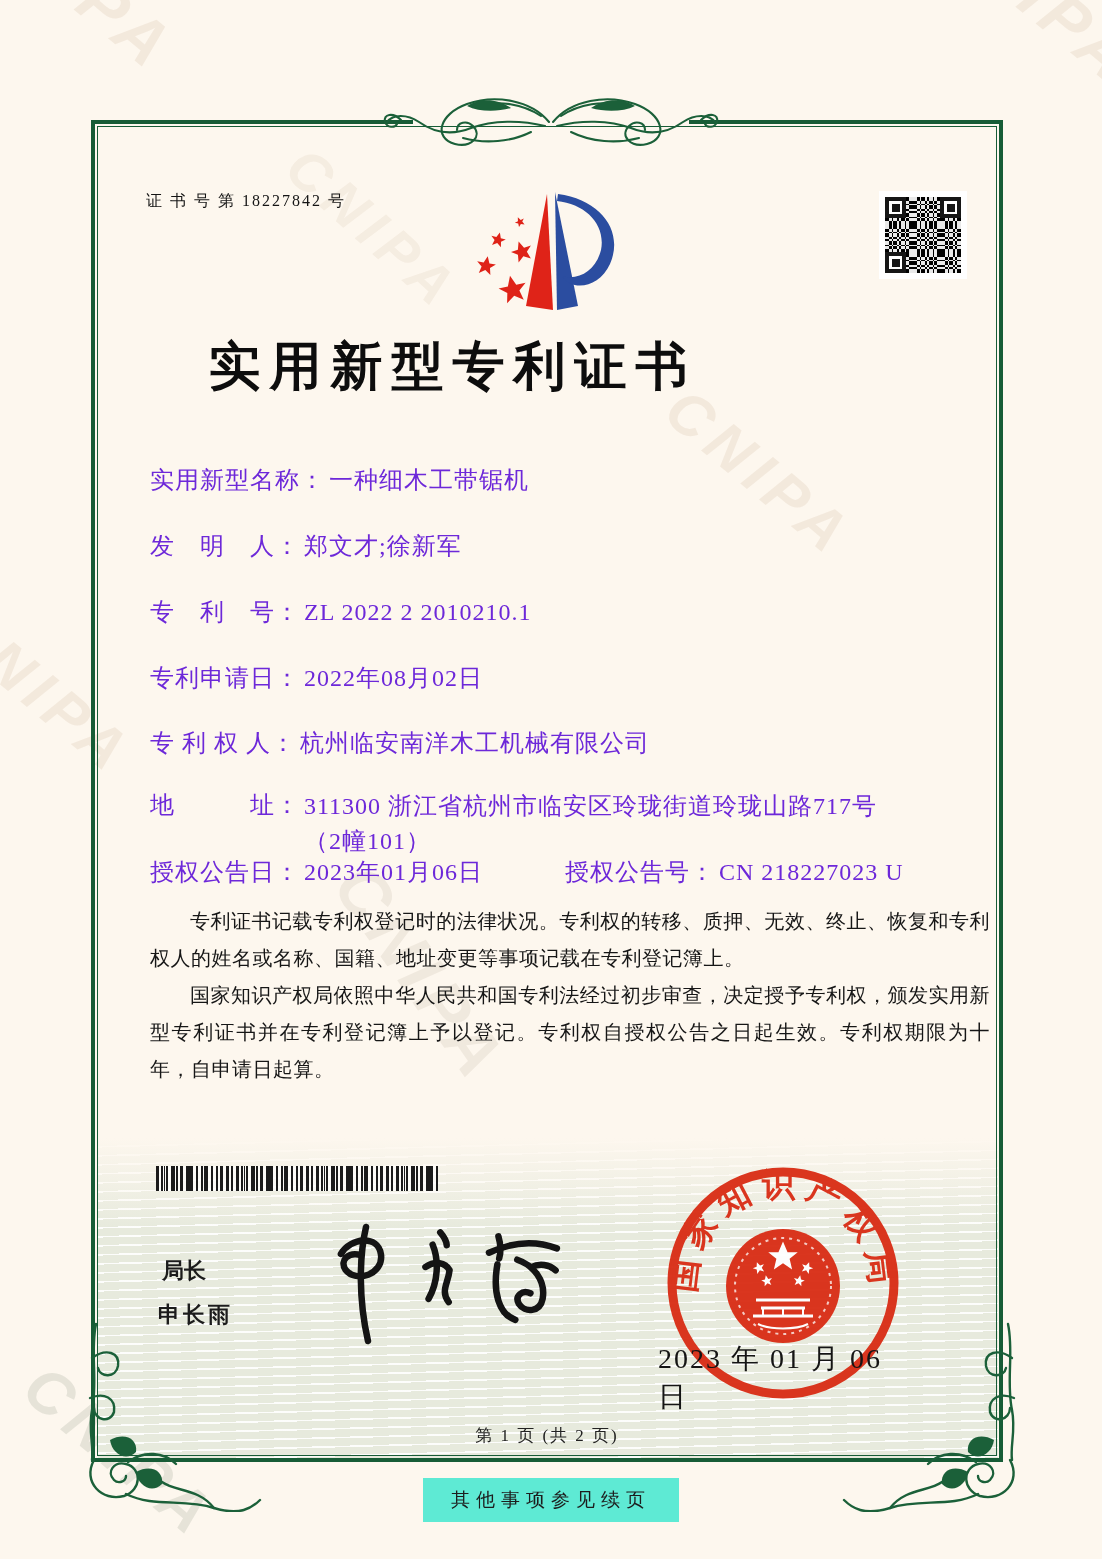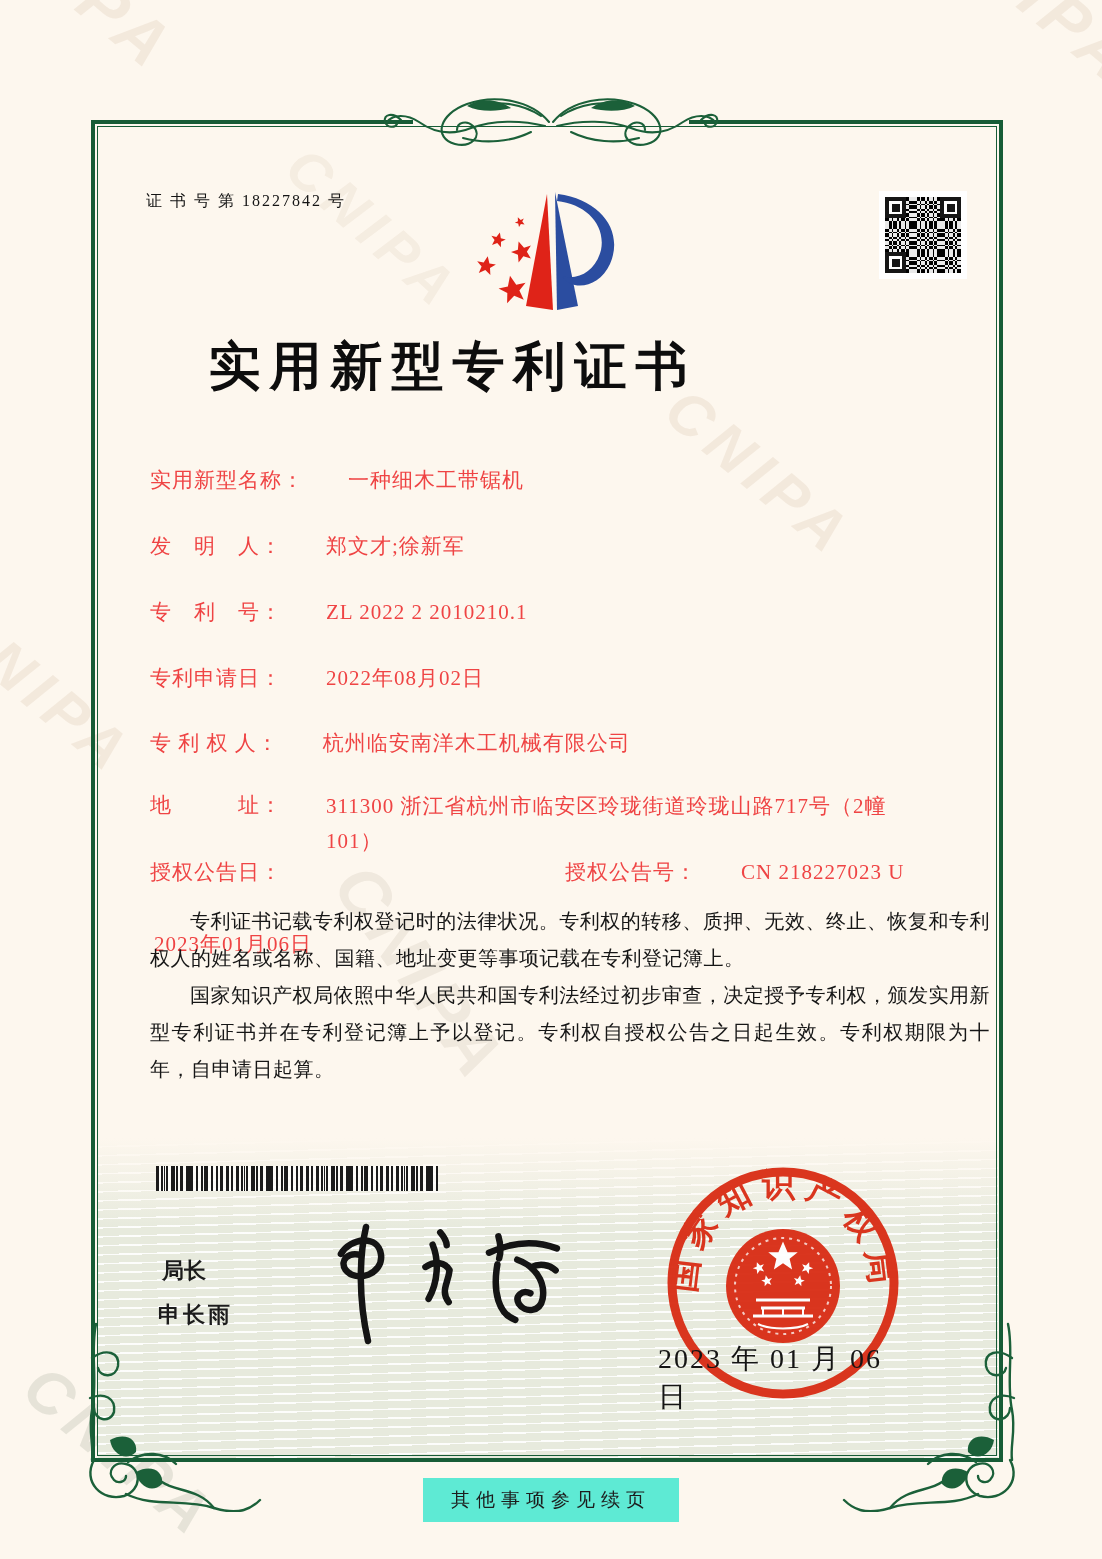--- a/index.html
+++ b/index.html
@@ -43,26 +43,26 @@
     background-image:repeating-conic-gradient(#161616 0 25%,#fff 0 50%),repeating-conic-gradient(#161616 0 25%,#fff 0 50%);
     background-size:8px 8px,14px 14px;background-blend-mode:difference;}
   .qr-f{position:absolute;width:13px;height:13px;border:4px solid #161616;background:#fff;}
   .qr-f::before{content:"";position:absolute;inset:2.5px;background:#161616;}
   .qr-tl{left:6px;top:6px;}.qr-tr{right:6px;top:6px;}.qr-bl{left:6px;bottom:6px;}
 
   .title{position:absolute;left:91px;top:332px;width:723px;z-index:4;text-align:center;
     font-size:52px;font-weight:700;letter-spacing:9px;color:#0d0d0d;}
 
   
-  .frow{position:absolute;left:150px;z-index:4;display:flex;font-size:21px;color:#ef4444;line-height:32px;gap:40px;}
+  .frow{position:absolute;left:150px;z-index:4;display:flex;font-size:24px;color:#6d28d9;line-height:32px;}
   .frow .lb{white-space:pre;letter-spacing:1px;}
   .frow .vl{margin-left:4px;letter-spacing:1px;}
   .r0{top:464px;}.r1{top:530px;}.r2{top:596px;}.r3{top:662px;}.r4{top:727px;}
   .r5{top:789px;}.r5 .vl{width:575px;line-height:35px;}
-  .r6{top:856px;flex-direction:column;}
+  .r6{top:856px;}
   .r6b{position:absolute;left:565px;top:856px;}
 
   
   .bodytxt{position:absolute;left:150px;top:903px;width:840px;z-index:4;
     font-size:20px;line-height:37px;color:#161616;text-align:justify;}
   .bodytxt p{margin:0;text-indent:2em;letter-spacing:.5px;}
 
   
   .barcode{position:absolute;left:156px;top:1166px;width:282px;height:25px;z-index:4;
     background-color:rgba(255,255,255,.65);
@@ -261,17 +261,18 @@
       <g stroke="#fff" stroke-width="2" fill="none">
         <path d="M105,150 V158"></path>
         <path d="M125,150 V158"></path>
         <path d="M145,150 V158"></path>
         <path d="M100,166 C112,172 138,172 150,166"></path>
       </g>
     </g>
   </svg>
   <div class="seal-date">2023 年 01 月 06 日</div>
 
+  <div class="pagenum">第 1 页 (共 2 页)</div>
   <div class="footnote">
     <span>其他事项参见续页</span>
   </div>
 
 </div>
 
 </body></html>

